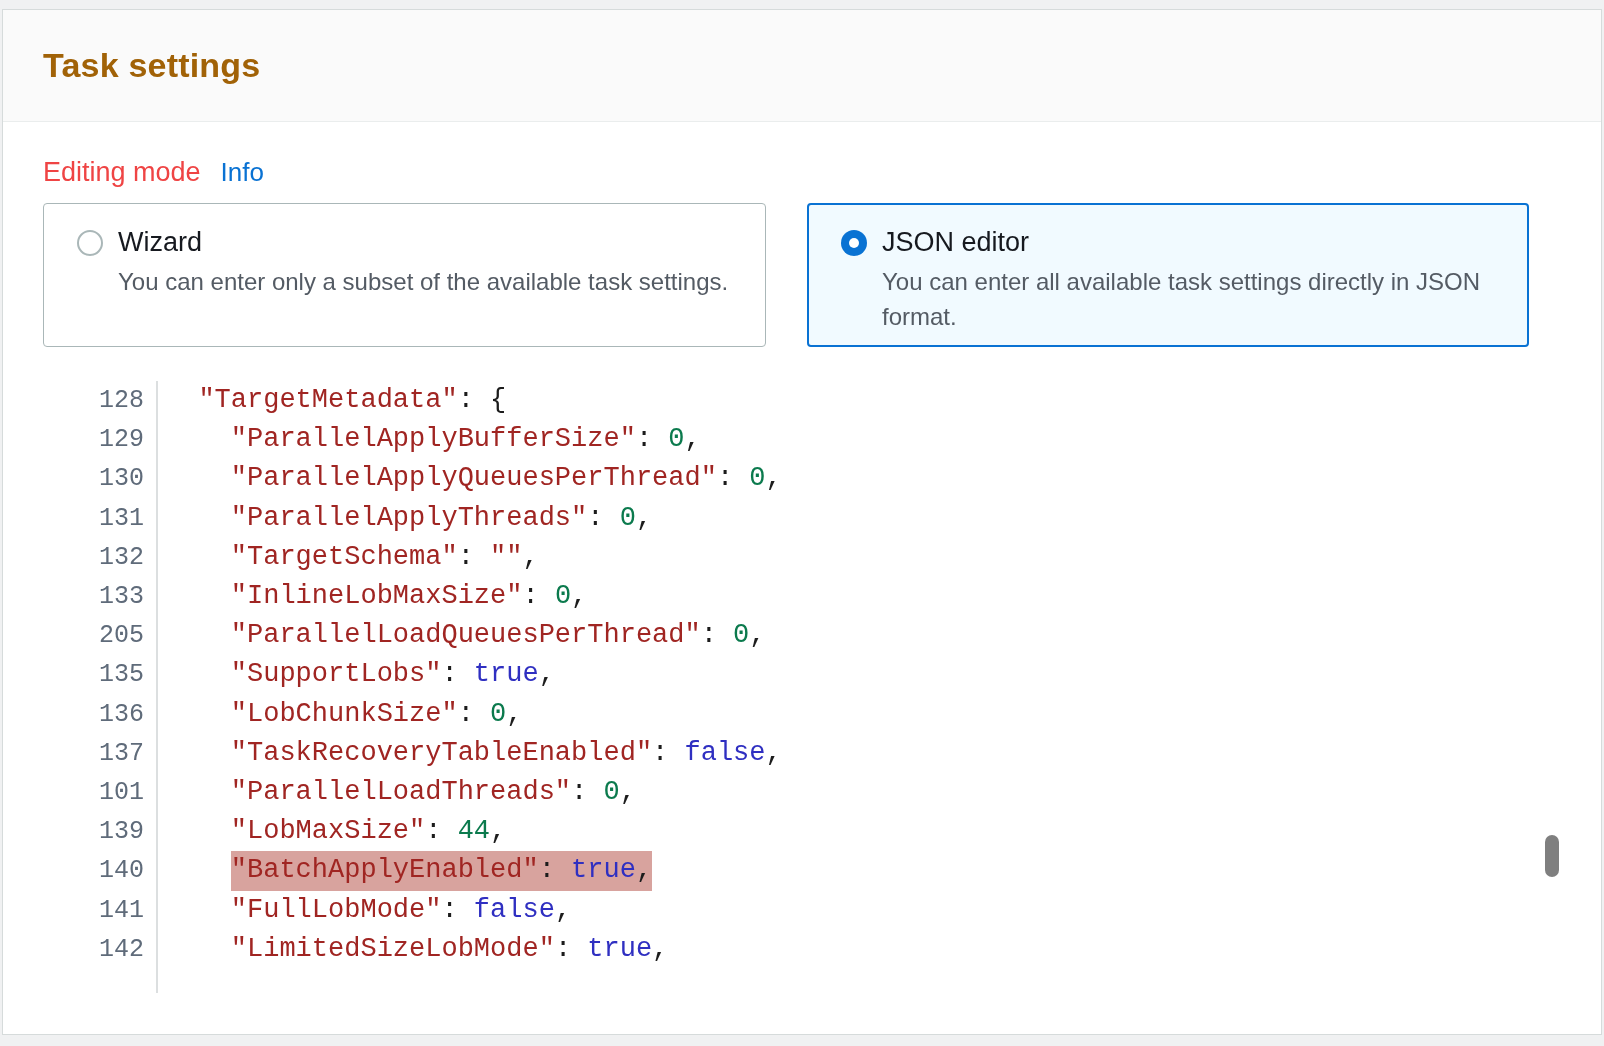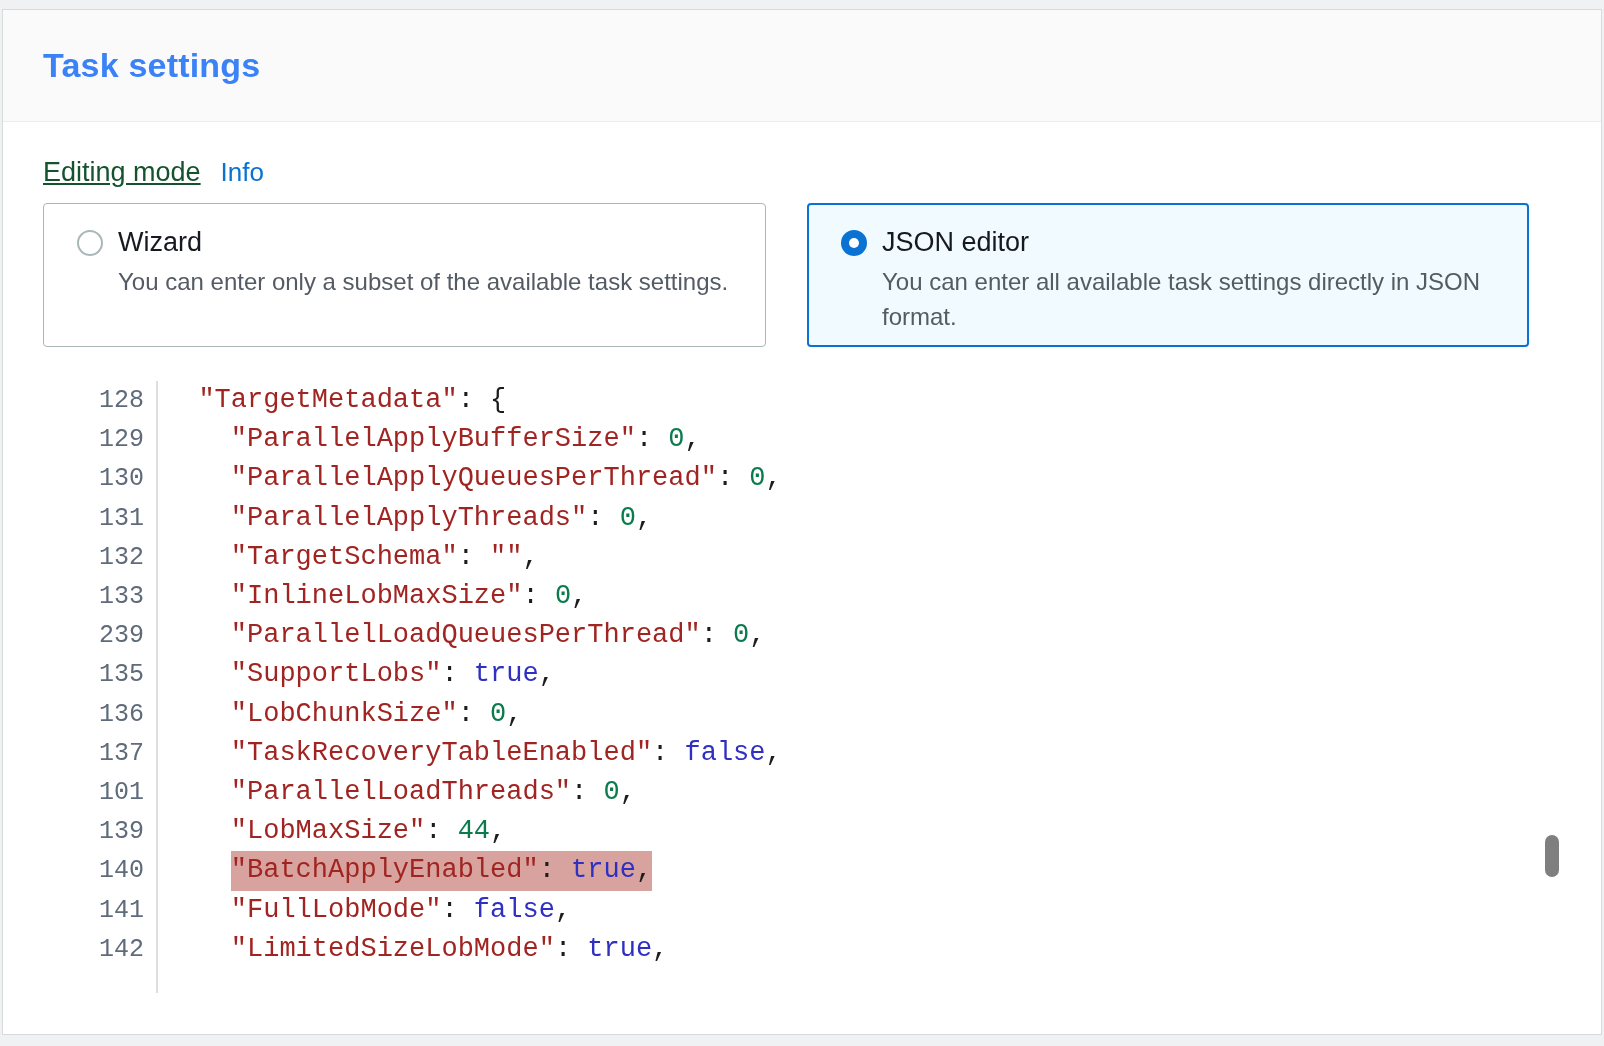--- a/index.html
+++ b/index.html
@@ -7,26 +7,26 @@
   body { font-family:"Liberation Sans", sans-serif; background:#f0f1f2; position:relative; }
 
   .card {
     position:absolute; left:2px; top:9px; right:2px; bottom:11px;
     background:#ffffff; border:1px solid #d6dbdb;
   }
   .card-header {
     height:112px; background:#fafafa; border-bottom:1px solid #eaeded;
     display:flex; align-items:center; padding:0 40px;
   }
-  .card-header h1 { font-size:34px; font-weight:700; color:#3b82f6; letter-spacing:.2px;text-align:right; }
+  .card-header h1 { font-size:34px; font-weight:700; color:#a16207; letter-spacing:.2px;text-align:right; }
 
   .content { padding:33px 40px 0 40px; }
 
   .mode-row { display:flex; align-items:baseline; gap:20px; margin-bottom:14px; }
-  .mode-label { font-size:27px; color:#14532d; line-height:34px;text-decoration:underline; }
+  .mode-label { font-size:27px; color:#ef4444; line-height:34px; }
   .info-link { font-size:26px; font-weight:400; color:var(--accent); text-decoration:none; cursor:pointer; }
 
   .tiles { display:flex; gap:41px; }
   .tile {
     width:723px; height:144px; background:#fff;
     border:1px solid #aab7b8; border-radius:4px;
     display:flex; gap:15px; padding:22px 24px 0 33px; cursor:pointer;
   }
   .tile.selected {
     width:722px; background:var(--tile-selected-bg);
@@ -120,21 +120,21 @@
         </div>
         <div class="line">
           <span class="ln">132</span>
           <span class="code"><span class="t-sp">    </span><span class="t-key">"TargetSchema"</span><span class="t-pun">: </span><span class="t-str">""</span><span class="t-pun">,</span></span>
         </div>
         <div class="line">
           <span class="ln">133</span>
           <span class="code"><span class="t-sp">    </span><span class="t-key">"InlineLobMaxSize"</span><span class="t-pun">: </span><span class="t-num">0</span><span class="t-pun">,</span></span>
         </div>
         <div class="line">
-          <span class="ln">239</span>
+          <span class="ln">205</span>
           <span class="code"><span class="t-sp">    </span><span class="t-key">"ParallelLoadQueuesPerThread"</span><span class="t-pun">: </span><span class="t-num">0</span><span class="t-pun">,</span></span>
         </div>
         <div class="line">
           <span class="ln">135</span>
           <span class="code"><span class="t-sp">    </span><span class="t-key">"SupportLobs"</span><span class="t-pun">: </span><span class="t-bool">true</span><span class="t-pun">,</span></span>
         </div>
         <div class="line">
           <span class="ln">136</span>
           <span class="code"><span class="t-sp">    </span><span class="t-key">"LobChunkSize"</span><span class="t-pun">: </span><span class="t-num">0</span><span class="t-pun">,</span></span>
         </div>

